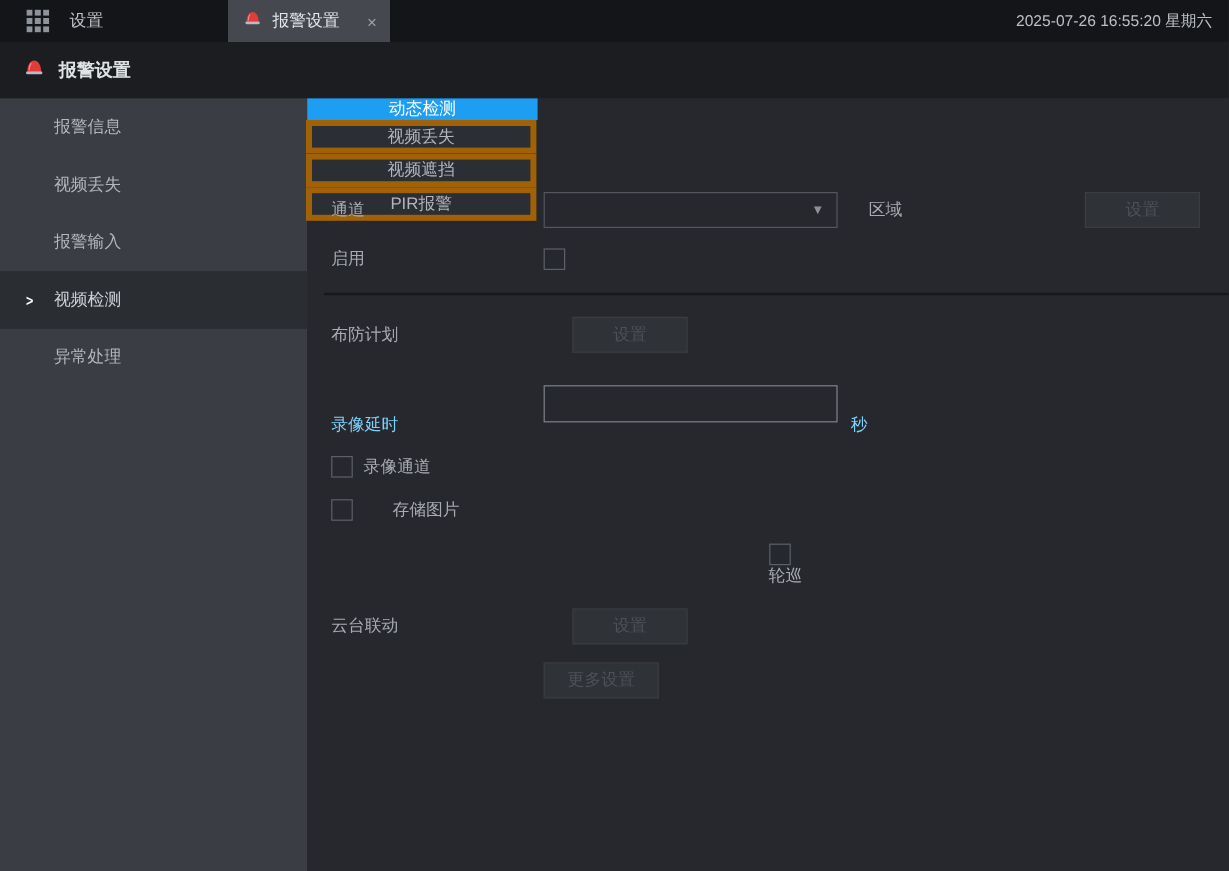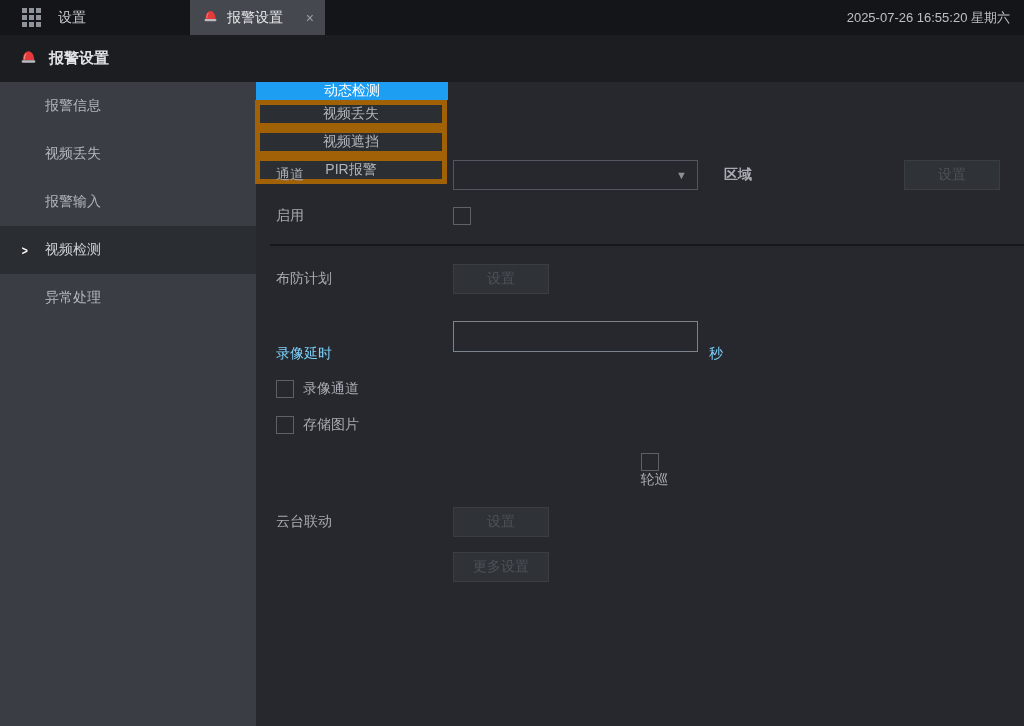--- a/index.html
+++ b/index.html
@@ -36,40 +36,40 @@
     width:192px;flex:none;display:flex;align-items:center;justify-content:center;
     font-size:14px;color:#b2b6bc;background:#2b2e33;border:5px solid #a16207;
     box-sizing:border-box;cursor:pointer;
   }
   .tab + .tab{margin-left:-1px;}
   .tab.active{background:#1e9ef2;color:#ffffff;border:none;}
   
   .form{padding:26px 0 0 20px;color:#a8acb2;font-size:14px;}
   .row{display:flex;align-items:center;}
   .lab{width:177px;flex:none;}
-  .lab2{width:180px;flex:none;margin-left:26px;font-weight:bold;}
+  .lab2{width:180px;flex:none;margin-left:26px;}
   .bright{color:#7dd3fc;font-weight:normal;margin-top:36px;}
   .sel{
     width:245px;height:30px;box-sizing:border-box;border:1px solid #53565e;
     display:flex;align-items:center;justify-content:flex-end;padding-right:10px;cursor:pointer;background:transparent;
   }
   .sel-arrow{color:#8d9197;font-size:11px;line-height:1;}
   .btn{
     width:96px;height:30px;flex:none;background:#2f3237;border:1px solid #3a3d42;
     color:#4e5258;font-size:14px;font-family:inherit;cursor:default;
   }
   .cb{width:18px;height:18px;flex:none;box-sizing:border-box;border:1px solid #5c6067;background:transparent;cursor:pointer;}
   .cb-label{margin-left:9px;}
   .txt-input{
     width:245px;height:31px;box-sizing:border-box;border:1px solid #7e828a;background:transparent;
     color:#e9ebed;padding:0 8px;font-size:14px;font-family:inherit;outline:none;
   }
   .unit{margin-left:11px;}
   .divider{height:2px;background:#17181c;margin:19px 0 0 -6px;}
-  .mt17{margin-top:17px;}.mt18{margin-top:18px;}.mt19{margin-top:19px;flex-direction:column;}.mt15{margin-top:15px;}
+  .mt17{margin-top:17px;}.mt18{margin-top:18px;gap:24px;}.mt19{margin-top:19px;flex-direction:column;}.mt15{margin-top:15px;}
 </style>
 </head>
 <body>
 
 <div class="topbar">
   <span class="apps-btn">
     <svg width="19" height="19" viewBox="0 0 19 19" aria-hidden="true">
       <g fill="#8f939a">
         <rect x="0" y="0" width="5" height="5"></rect>
           <rect x="7" y="0" width="5" height="5"></rect>

